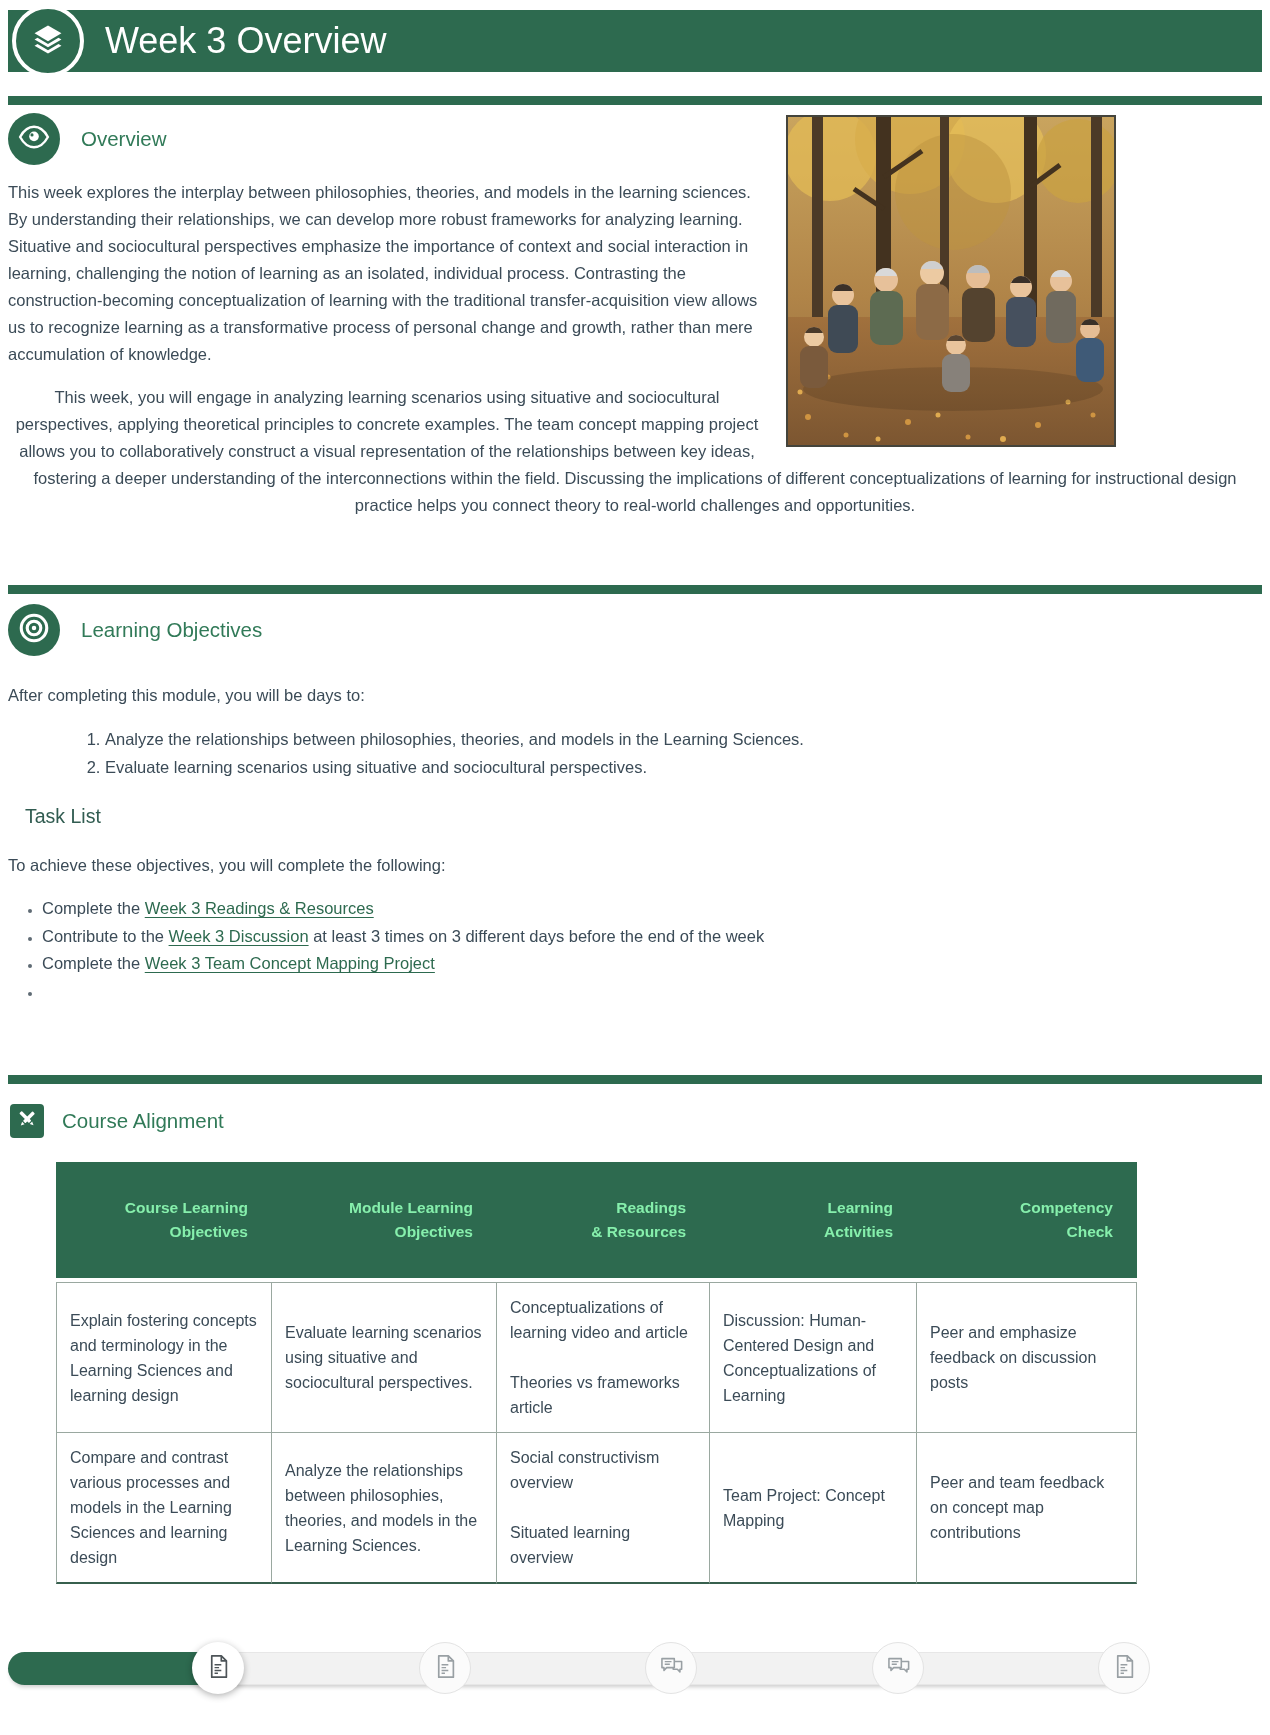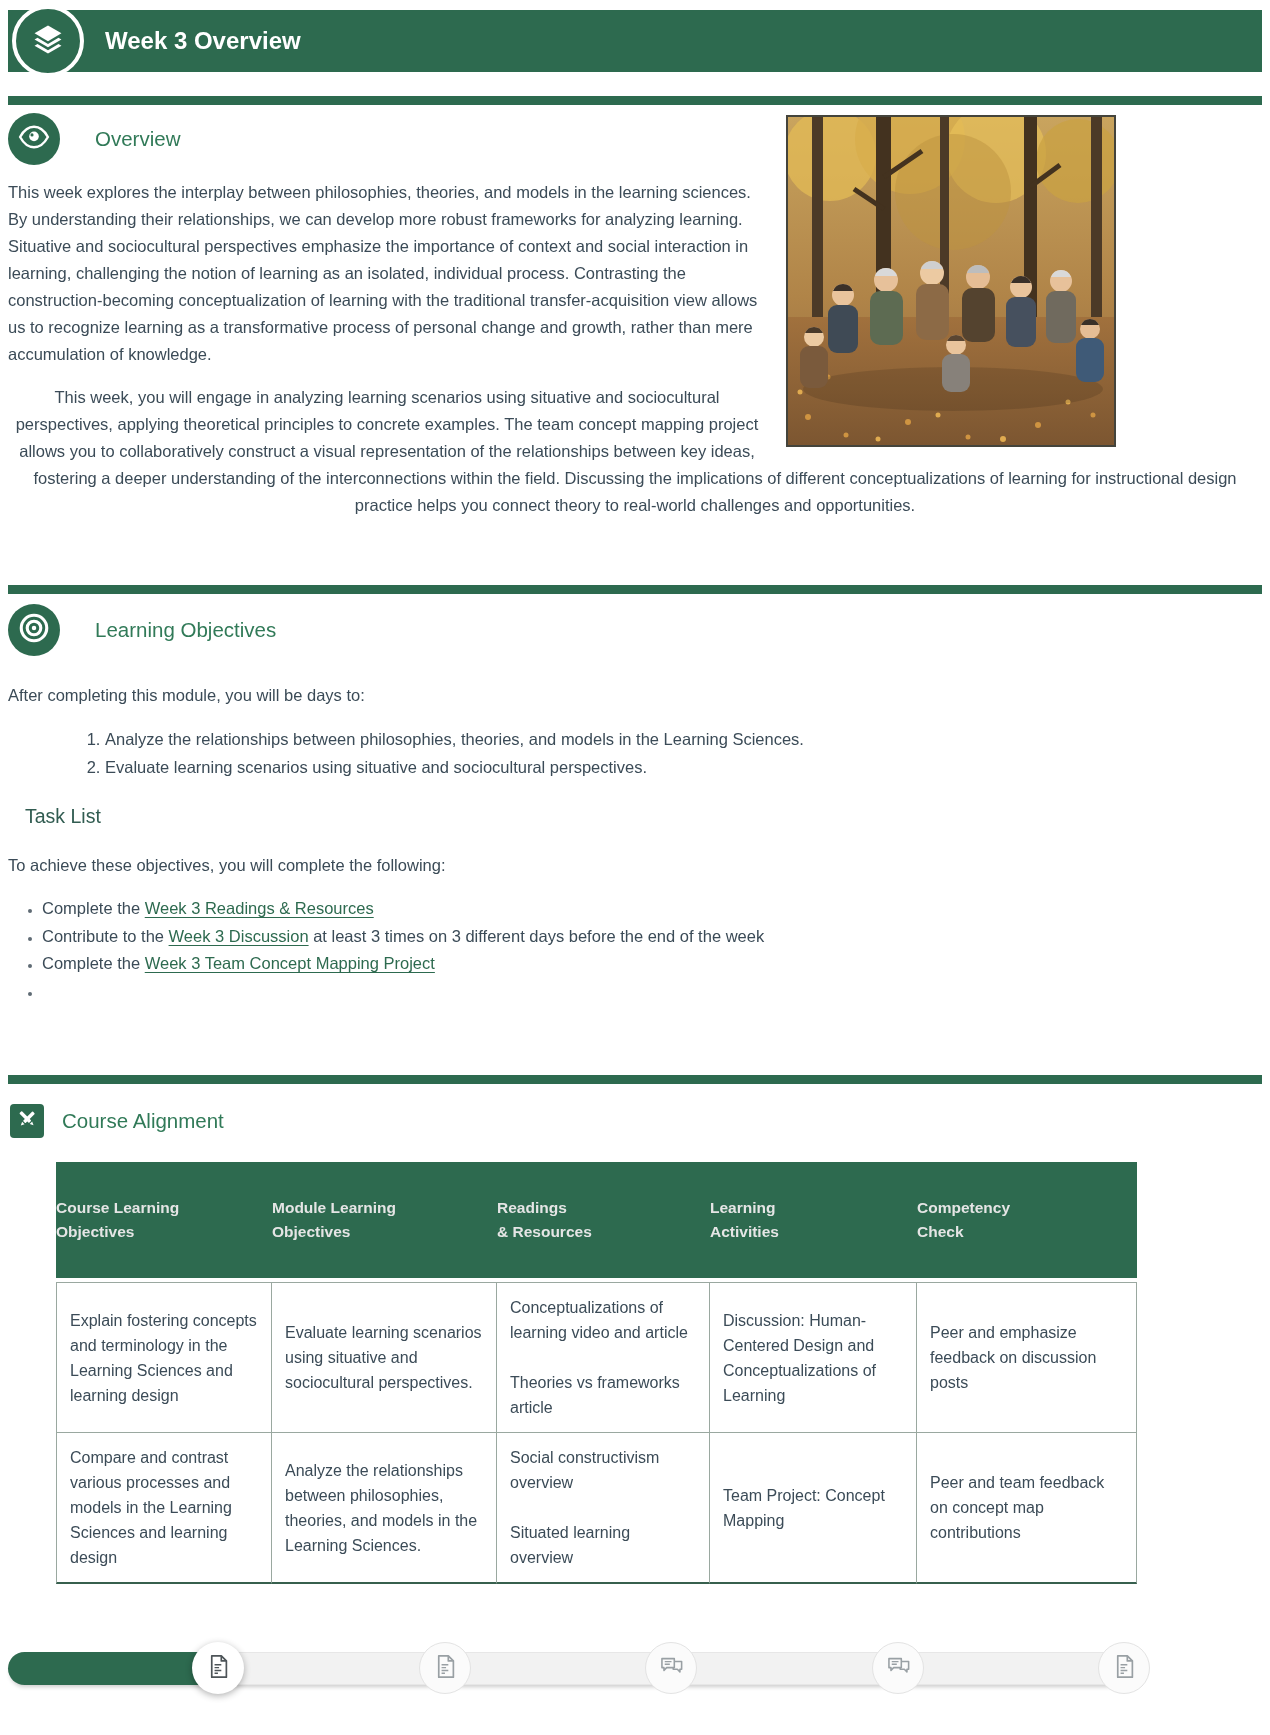--- a/index.html
+++ b/index.html
@@ -16,28 +16,28 @@
   }
   .page{padding:0 8px;position:relative;}
 
   
   .header-bar{position:relative;margin-top:10px;height:62px;background:var(--green);}
   .header-circle{
     position:absolute;left:4px;top:-5px;width:72px;height:72px;border-radius:50%;
     background:var(--green);border:4px solid #fff;
     display:flex;align-items:center;justify-content:center;
   }
-  .header-title{margin-left:97px;line-height:62px;font-size:24px;color:#fff;font-weight:700;}
+  .header-title{margin-left:97px;line-height:62px;font-size:36px;color:#fff;font-weight:400;}
 
   .divider{height:9px;background:var(--green);}
   .d1{margin-top:24px;}
   .d2{margin-top:66px;clear:both;}
   .d3{margin-top:70px;}
 
-  .sec-head{display:flex;align-items:center;gap:35px;}
+  .sec-head{display:flex;align-items:center;gap:21px;}
   .sec-circle{
     width:52px;height:52px;border-radius:50%;background:var(--green);flex:0 0 auto;
     display:flex;align-items:center;justify-content:center;
   }
   .sec-title{font-size:20.5px;color:var(--heading-green);font-weight:400;}
 
   
   .overview-sec{margin-top:8px;}
   .overview-sec::after{content:"";display:block;clear:both;}
   .photo-frame{
@@ -60,22 +60,22 @@
   a.task-link{color:var(--green);text-decoration:underline;text-underline-offset:3px;cursor:pointer;}
 
   
   .ca-sec{margin-top:20px;}
   .ca-head{display:flex;align-items:center;gap:18px;padding-left:2px;}
   .ca-icon{width:34px;height:34px;border-radius:4px;background:var(--green);
     display:flex;align-items:center;justify-content:center;}
 
   table.alignment{border-collapse:separate;border-spacing:0;margin:24px 0 0 48px;width:1081px;table-layout:fixed;}
   table.alignment th{
-    background:var(--green);color:#e5e5e5;font-size:15.5px;font-weight:bold;line-height:24px;
-    padding:34px 0;text-align:left;white-space:pre-line;vertical-align:middle;
+    background:var(--green);color:#86efac;font-size:15.5px;font-weight:bold;line-height:24px;
+    padding:34px 24px;text-align:right;white-space:pre-line;vertical-align:middle;
     border-bottom:4px solid #fff;
   }
   table.alignment td{
     border-right:1px solid var(--table-border);border-bottom:1px solid var(--table-border);
     padding:12px 13px;font-size:16px;line-height:25px;vertical-align:middle;background:#fff;
   }
   table.alignment td:first-child{border-left:1px solid var(--table-border);}
   table.alignment tbody tr:first-child td{border-top:1px solid var(--table-border);}
   table.alignment tbody tr:last-child td{border-bottom:2px solid #37604e;}
   .cell-para{display:block;}

